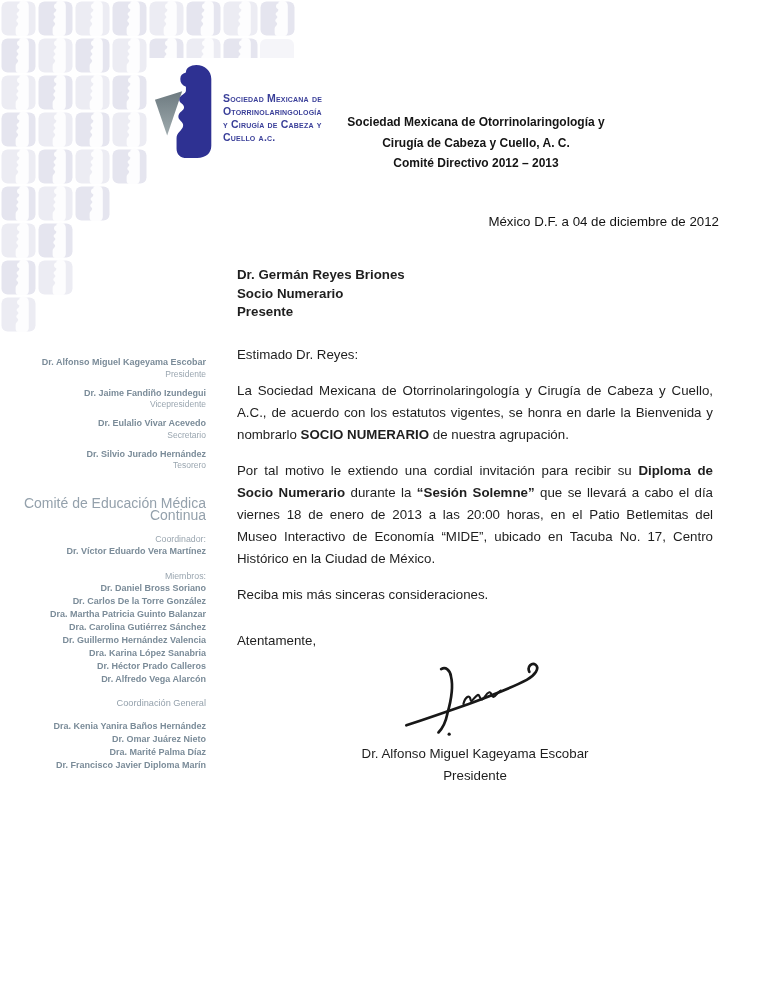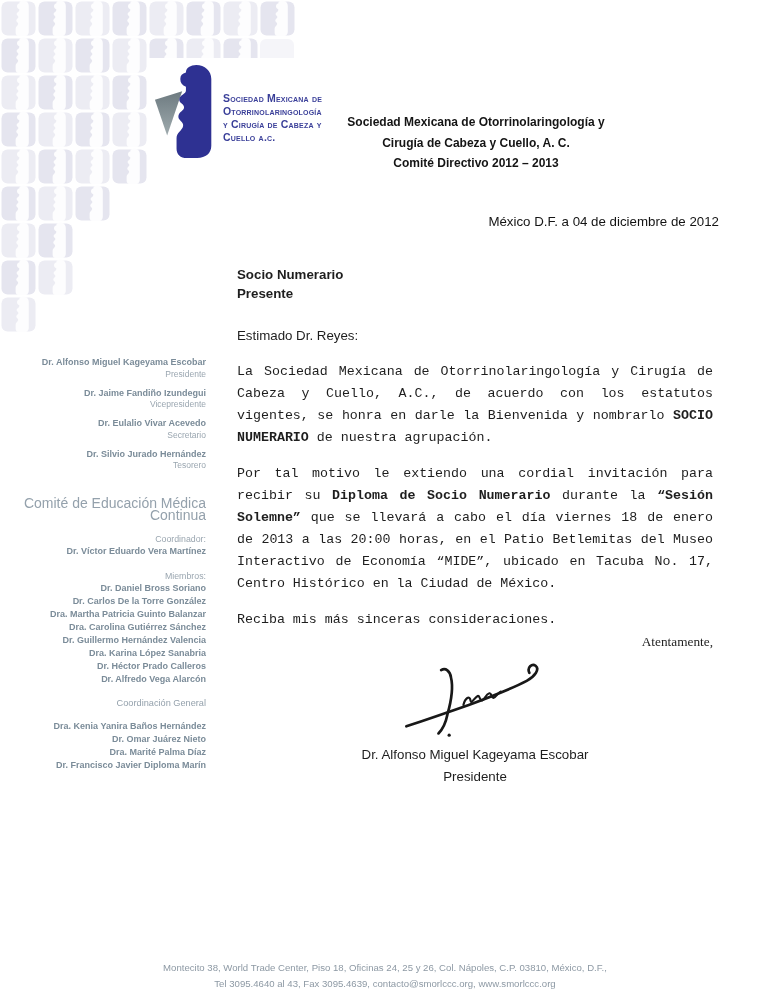--- a/index.html
+++ b/index.html
@@ -39,22 +39,22 @@
   .sb-list div{font-size:9px; font-weight:bold; color:#7b8c99; line-height:13px; white-space:nowrap;}
   .sb-heading2{font-size:9.2px; color:#94a1ac; line-height:12px; margin-top:11px;}
   .sb-list2{margin-top:11px;}
   
   .main{
     position:absolute; left:237px; top:266px; width:476px;
     font-size:13.3px; line-height:22px;
   }
   .recipient div{font-weight:bold; line-height:18.5px;}
   .salutation{margin-top:22px;}
-  .main p{margin:14px 0 0 0; text-align:justify;font-family:Liberation Mono, monospace;}
-  .closing{text-align:right;font-family:Liberation Serif, serif;}
+  .main p{margin:14px 0 0 0; text-align:justify;}
+  .closing{margin-top:24px; text-align:left;}
   .sig-wrap{text-align:center; margin-top:2px;}
   .signer{ text-align:center; line-height:22px;}
   
   .footer{
     position:absolute; left:0; top:960px; width:770px; text-align:center;
     font-size:9.6px; color:#8d99a4; line-height:16px;
   }
 </style>
 </head>
 <body>
@@ -147,20 +147,21 @@
     <div class="sb-list sb-list2">
       <div>Dra. Kenia Yanira Baños Hernández</div>
       <div>Dr. Omar Juárez Nieto</div>
       <div>Dra. Marité Palma Díaz</div>
       <div>Dr. Francisco Javier Diploma Marín</div>
     </div>
   </div>
 
   <div class="main">
     <div class="recipient">
+      <div>Dr. Germán Reyes Briones</div>
       <div>Socio Numerario</div>
       <div>Presente</div>
     </div>
 
     <div class="salutation">Estimado Dr. Reyes:</div>
 
     <p><span>La Sociedad Mexicana de Otorrinolaringología y Cirugía de Cabeza y Cuello, A.C., de acuerdo con los estatutos vigentes, se honra en darle la Bienvenida y nombrarlo </span><b>SOCIO NUMERARIO</b><span> de nuestra agrupación.</span></p>
 
     <p><span>Por tal motivo le extiendo una cordial invitación para recibir su </span><b>Diploma de Socio Numerario</b><span> durante la </span><b>“Sesión Solemne”</b><span> que se llevará a cabo el día viernes 18 de enero de 2013 a las 20:00 horas, en el Patio Betlemitas del Museo Interactivo de Economía “MIDE”, ubicado en Tacuba No. 17, Centro Histórico en la Ciudad de México.</span></p>
 
@@ -179,18 +180,14 @@
         </g>
       </svg>
     </div>
 
     <div class="signer">
       <div>Dr. Alfonso Miguel Kageyama Escobar</div>
       <div>Presidente</div>
     </div>
   </div>
 
-  <div class="footer">
-    <div>Montecito 38, World Trade Center, Piso 18, Oficinas 24, 25 y 26, Col. Nápoles, C.P. 03810, México, D.F.,</div>
-    <div>Tel 3095.4640 al 43, Fax 3095.4639, contacto@smorlccc.org, www.smorlccc.org</div>
-  </div>
 
 </div>
 
 </body></html>

